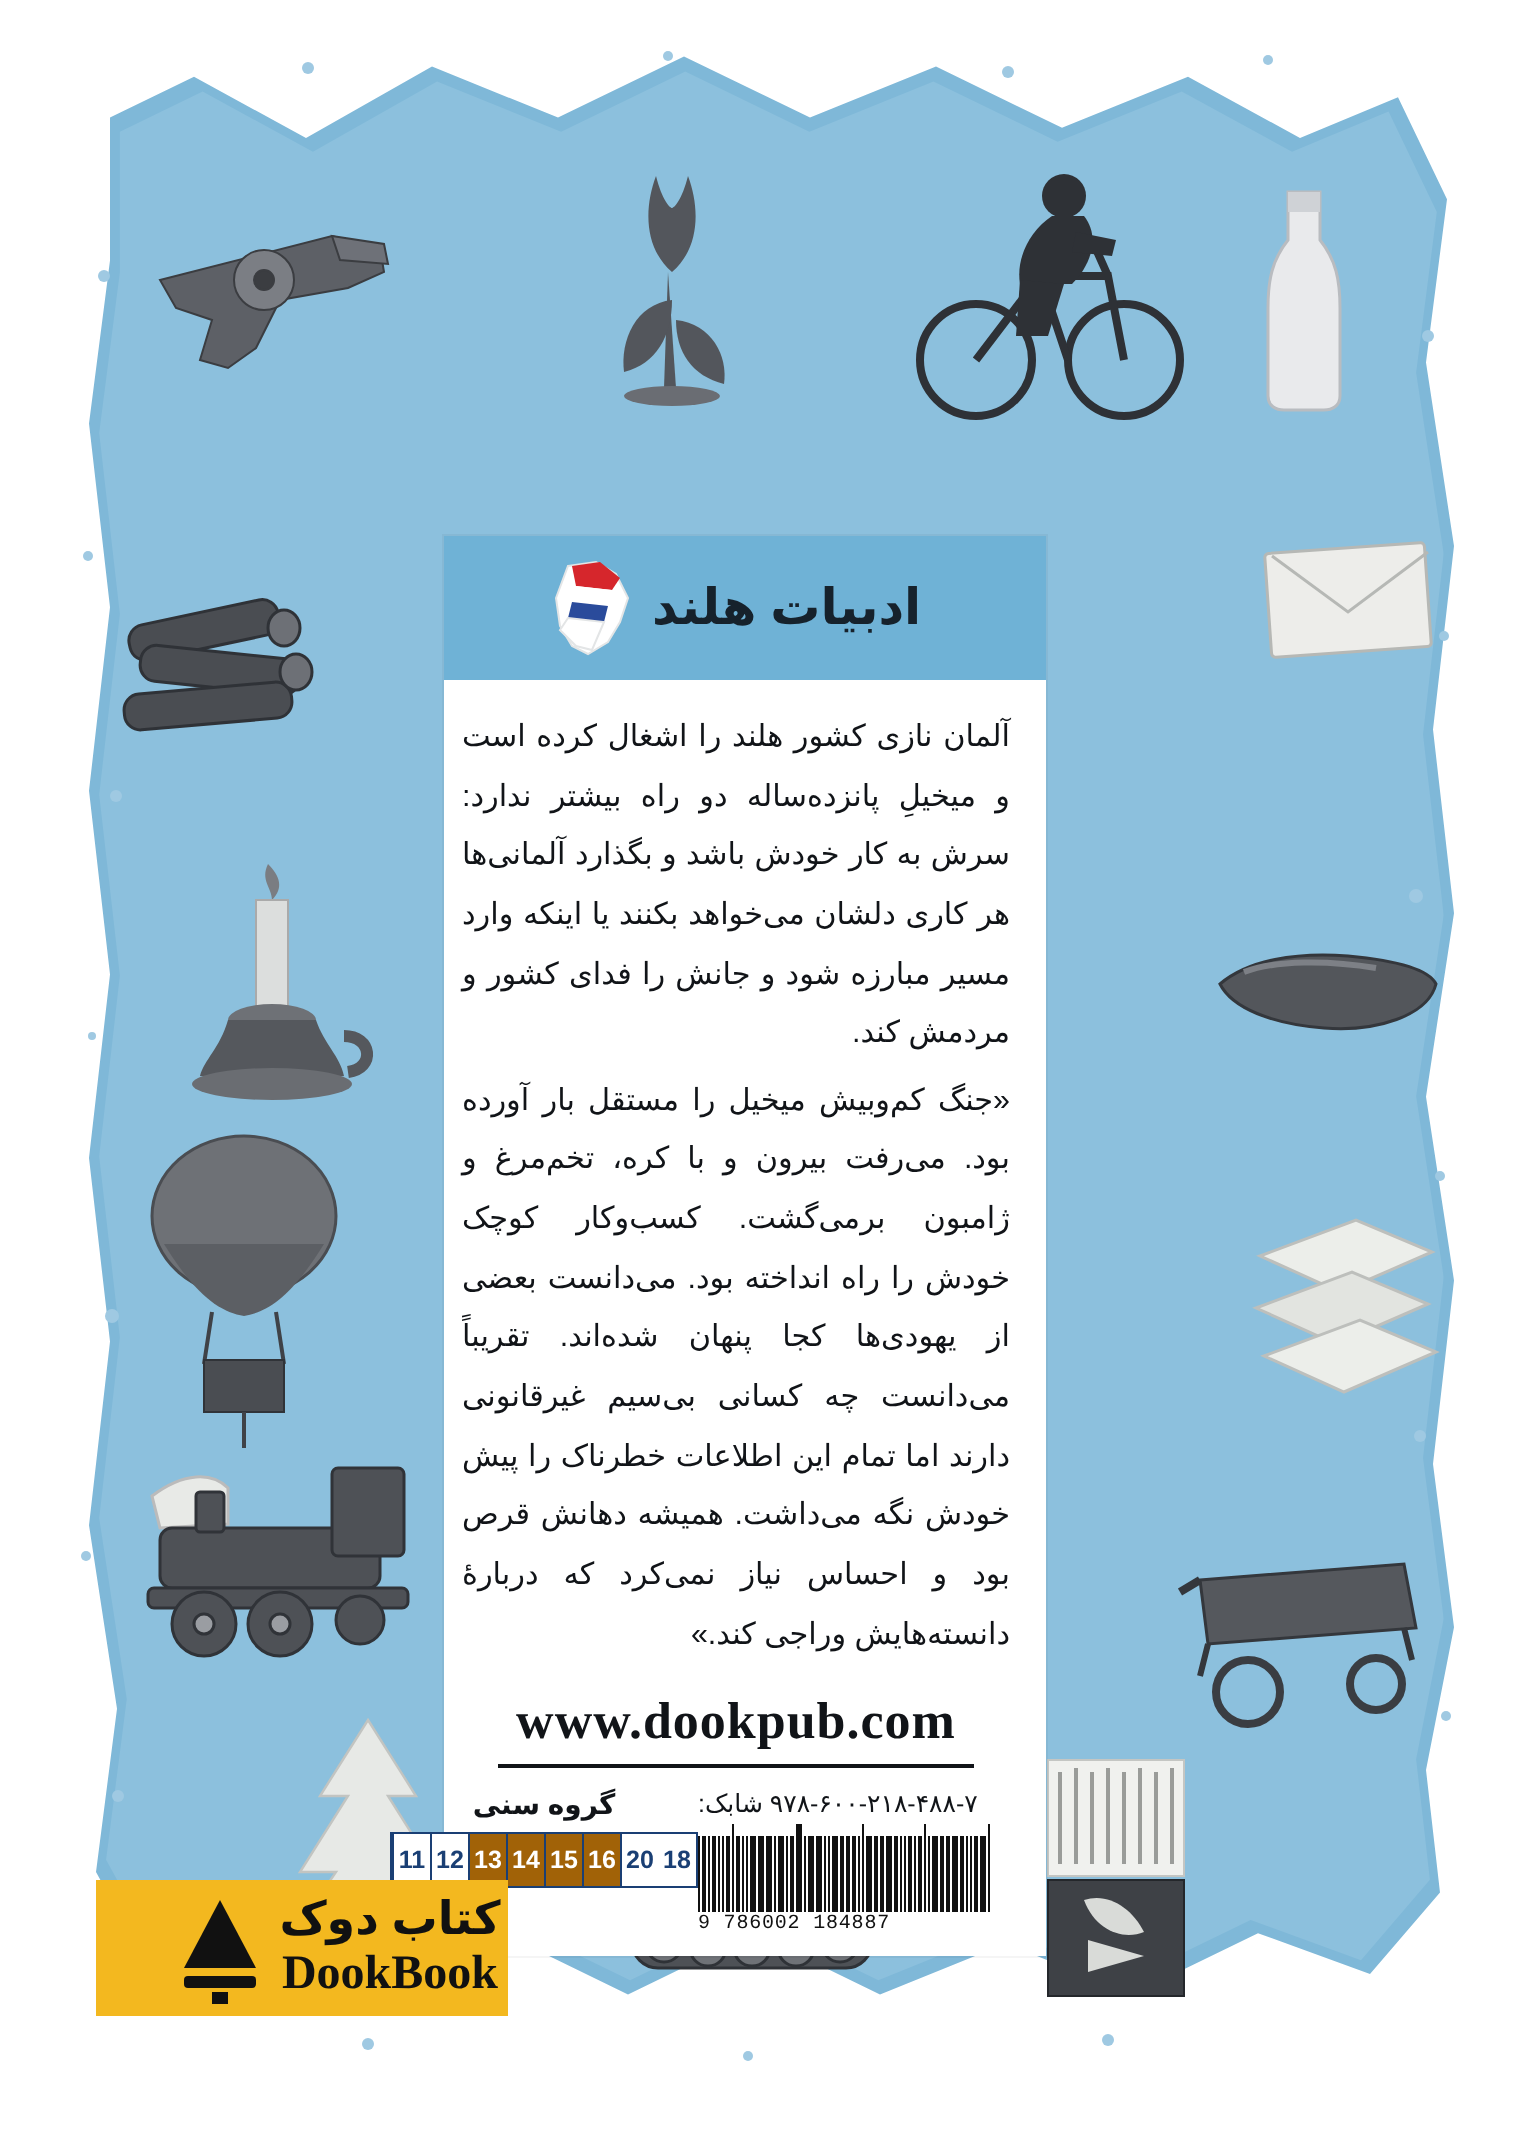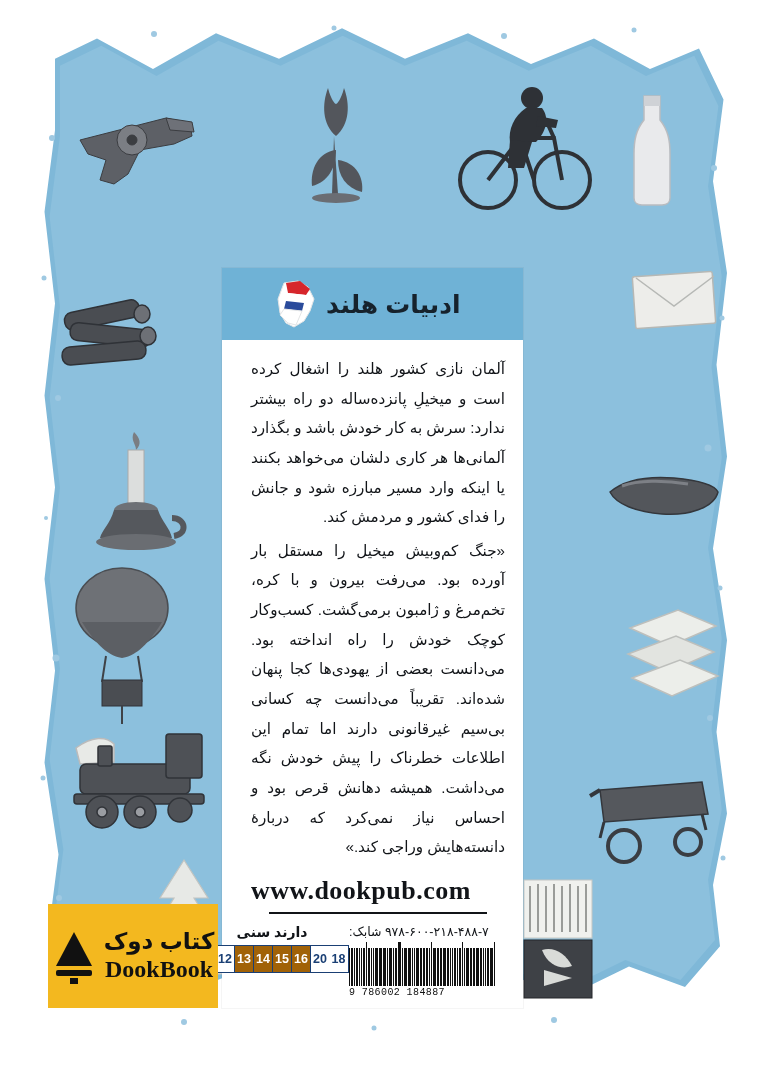--- a/index.html
+++ b/index.html
@@ -65,34 +65,35 @@
     letter-spacing:0;
     margin-right:auto;
     padding-right:6px;
   }
   #nl-map{
     width:62px;height:62px;
     position:relative;
     margin-left:26px;
   }
   #panel-body{
-    padding:14px 18px 0 29px;
+    padding:14px 18px 0 9px;
     box-sizing:border-box;
   }
   .para{
     font-family:"Liberation Sans","DejaVu Sans",sans-serif;
     font-size:15.2px;
     line-height:1.95;
     color:#111418;
     text-align:justify;
     text-align-last:right;
     margin:0 0 4px 0;
     direction:rtl;
   }
   #site{
+    text-align:center;
     font-family:"Liberation Serif","DejaVu Serif",serif;
     font-weight:bold;
     font-size:26px;
     color:#111418;
     letter-spacing:0.5px;
     padding:10px 0 6px 0;
     direction:ltr;
   }
   #site-rule{
     height:2px;background:#111418;
@@ -162,26 +163,27 @@
     background:#ffffff;
     direction:ltr;
   }
   #age-scale span:last-child{border-left:none;}
   #age-scale span.on{background:#a16207;color:#ffffff;}
 
   
   #logo{
     position:absolute;
     left:14px;bottom:30px;
-    width:170px;height:104px;
+    width:170px;height:68px;
     background:#f3b81f;
     display:flex;
     align-items:center;
     justify-content:center;
     gap:8px;
+    padding-left:36px;
   }
   #logo-text{
     text-align:center;
     direction:rtl;
   }
   #logo-fa{
     font-family:"Liberation Sans","DejaVu Sans",sans-serif;
     font-size:23px;font-weight:bold;color:#111;
     line-height:1.1;
   }
@@ -490,21 +492,21 @@
               <i style="width: 1.5px; height: 38px;"></i>
               <i style="width: 1.5px; height: 38px;"></i>
               <i style="width: 1.5px; height: 38px;"></i>
               <i style="width: 1.5px; height: 38px;"></i>
               <i style="width: 1.5px; height: 38px;"></i>
             </div>
           <div id="barcode-digits">9 786002 184887</div>
         </div>
 
         <div id="age-block">
-          <div id="age-title">دارند سنی</div>
+          <div id="age-title">گروه سنی</div>
           <div id="age-scale">
               <span>11</span>
               <span>12</span>
               <span class="on">13</span>
               <span class="on">14</span>
               <span class="on">15</span>
               <span class="on">16</span>
               <span>20</span>
               <span>18</span>
             </div>

